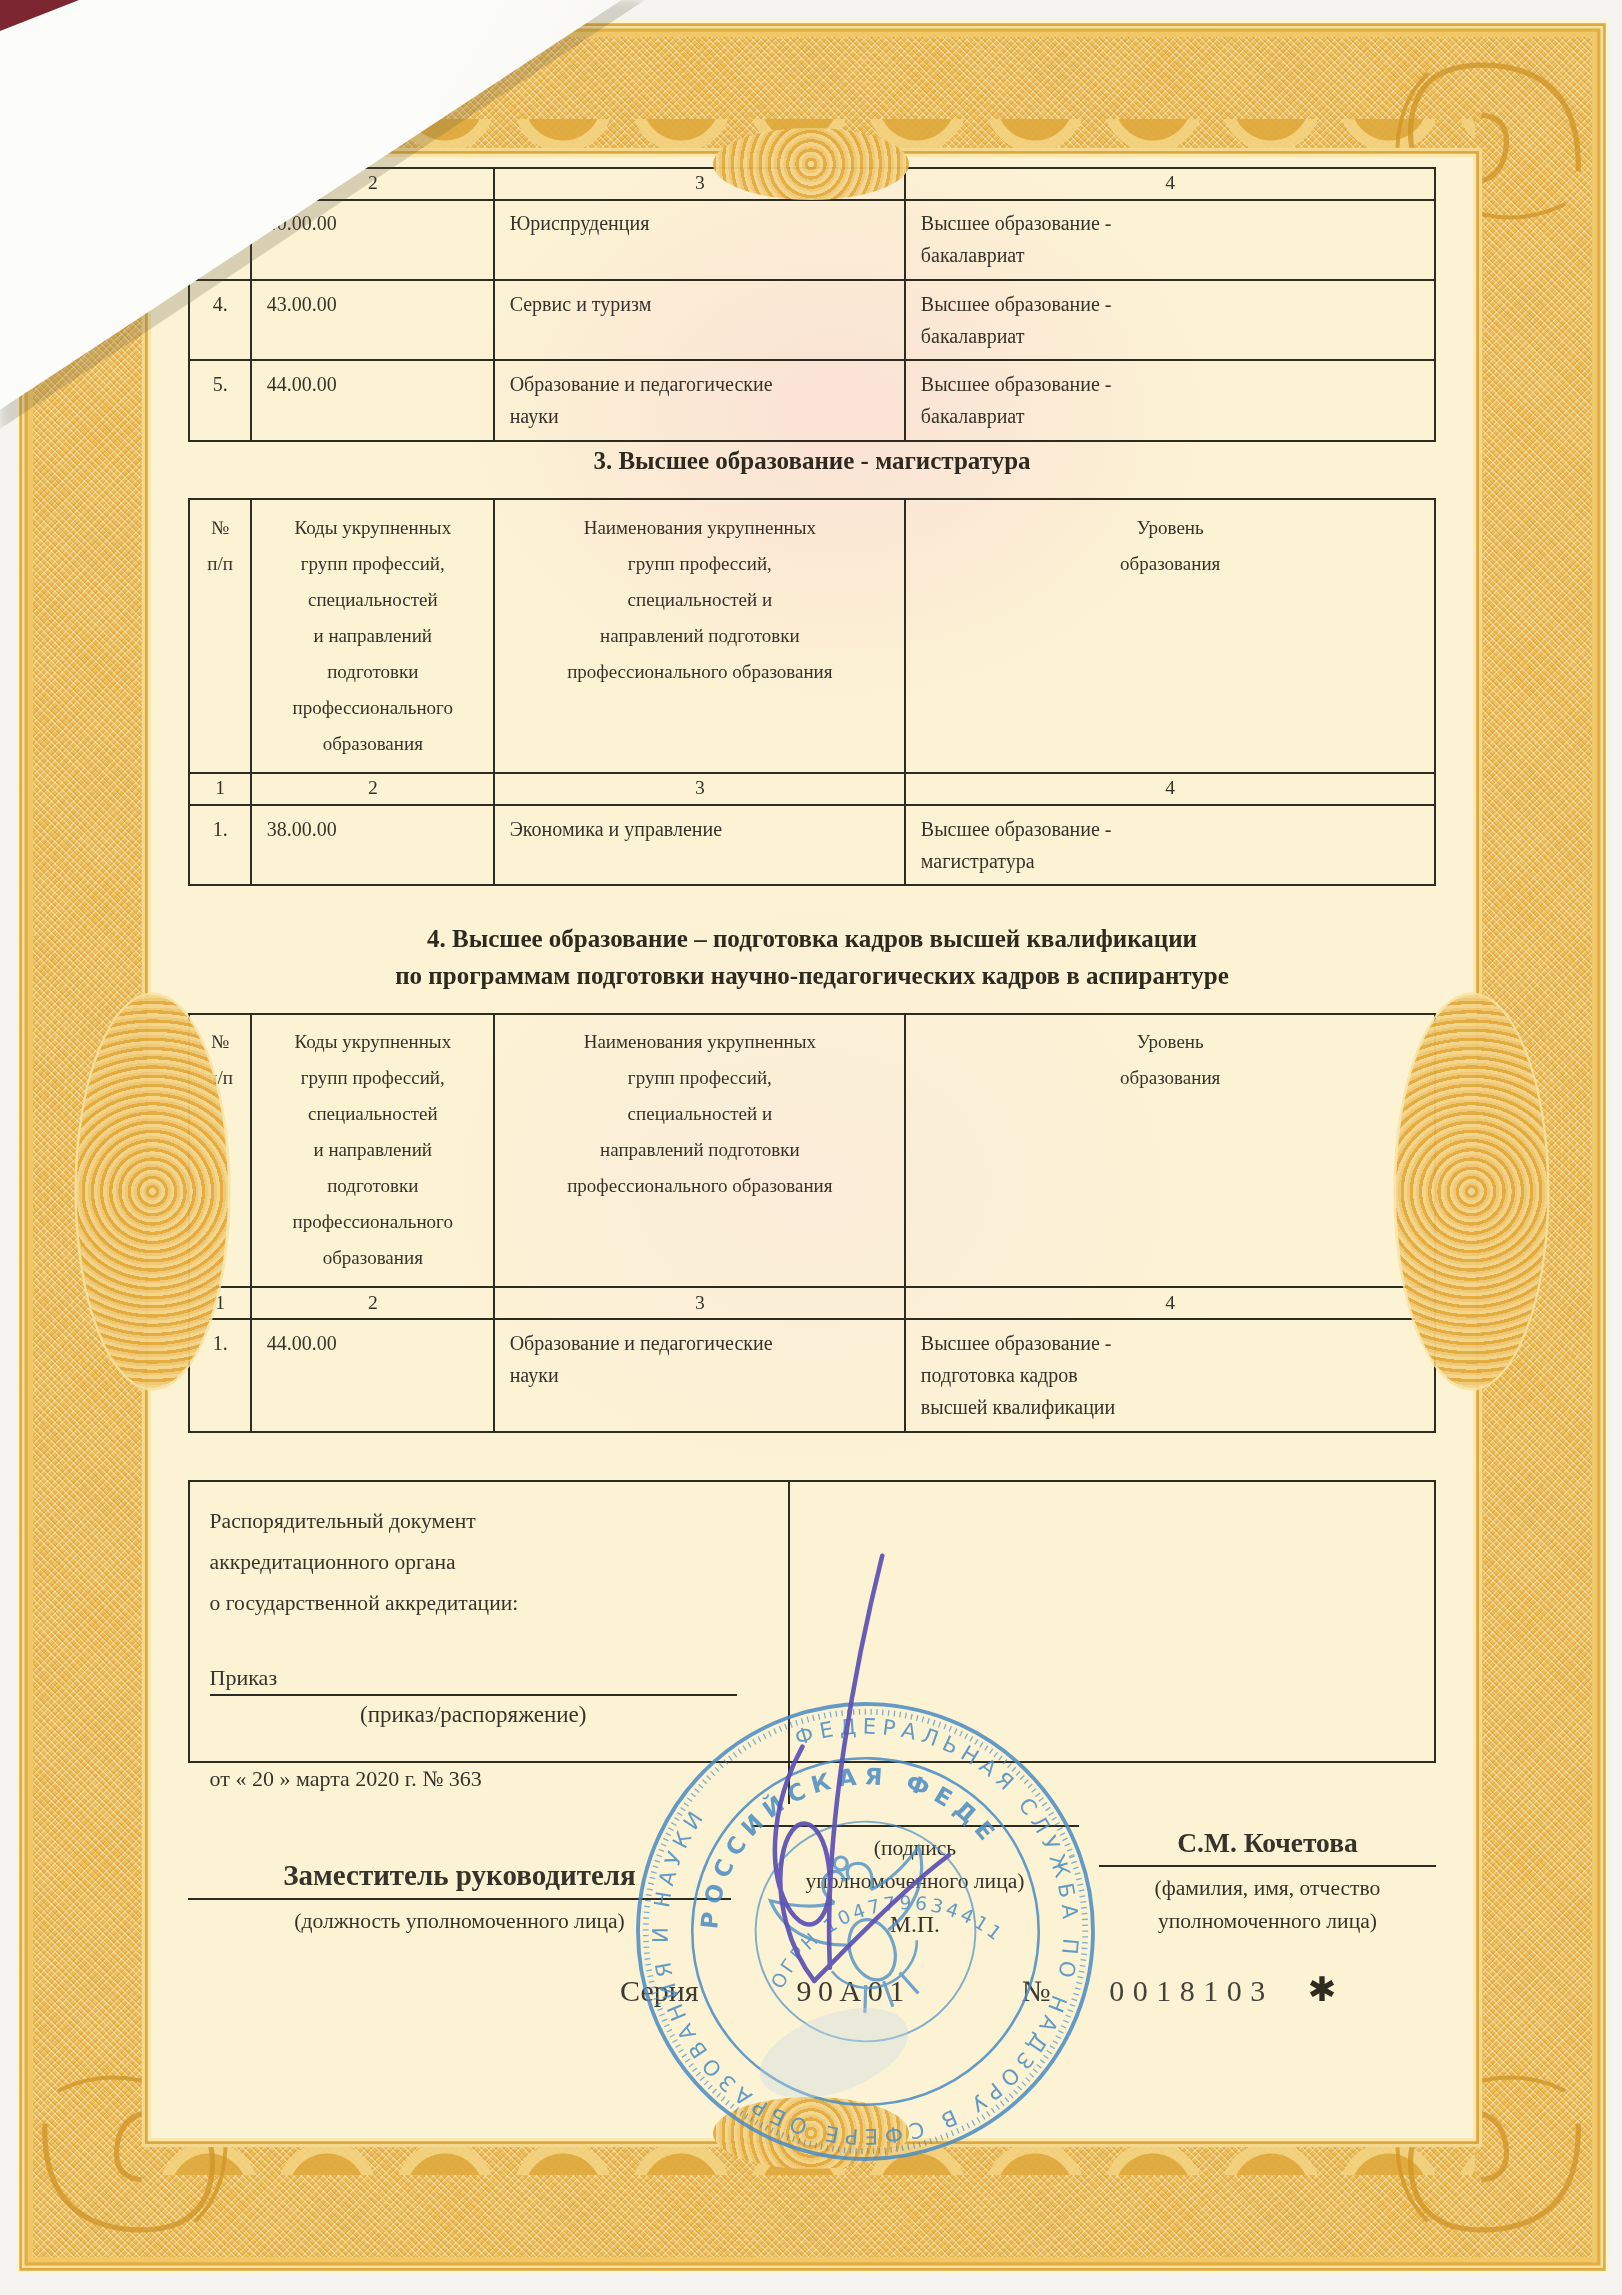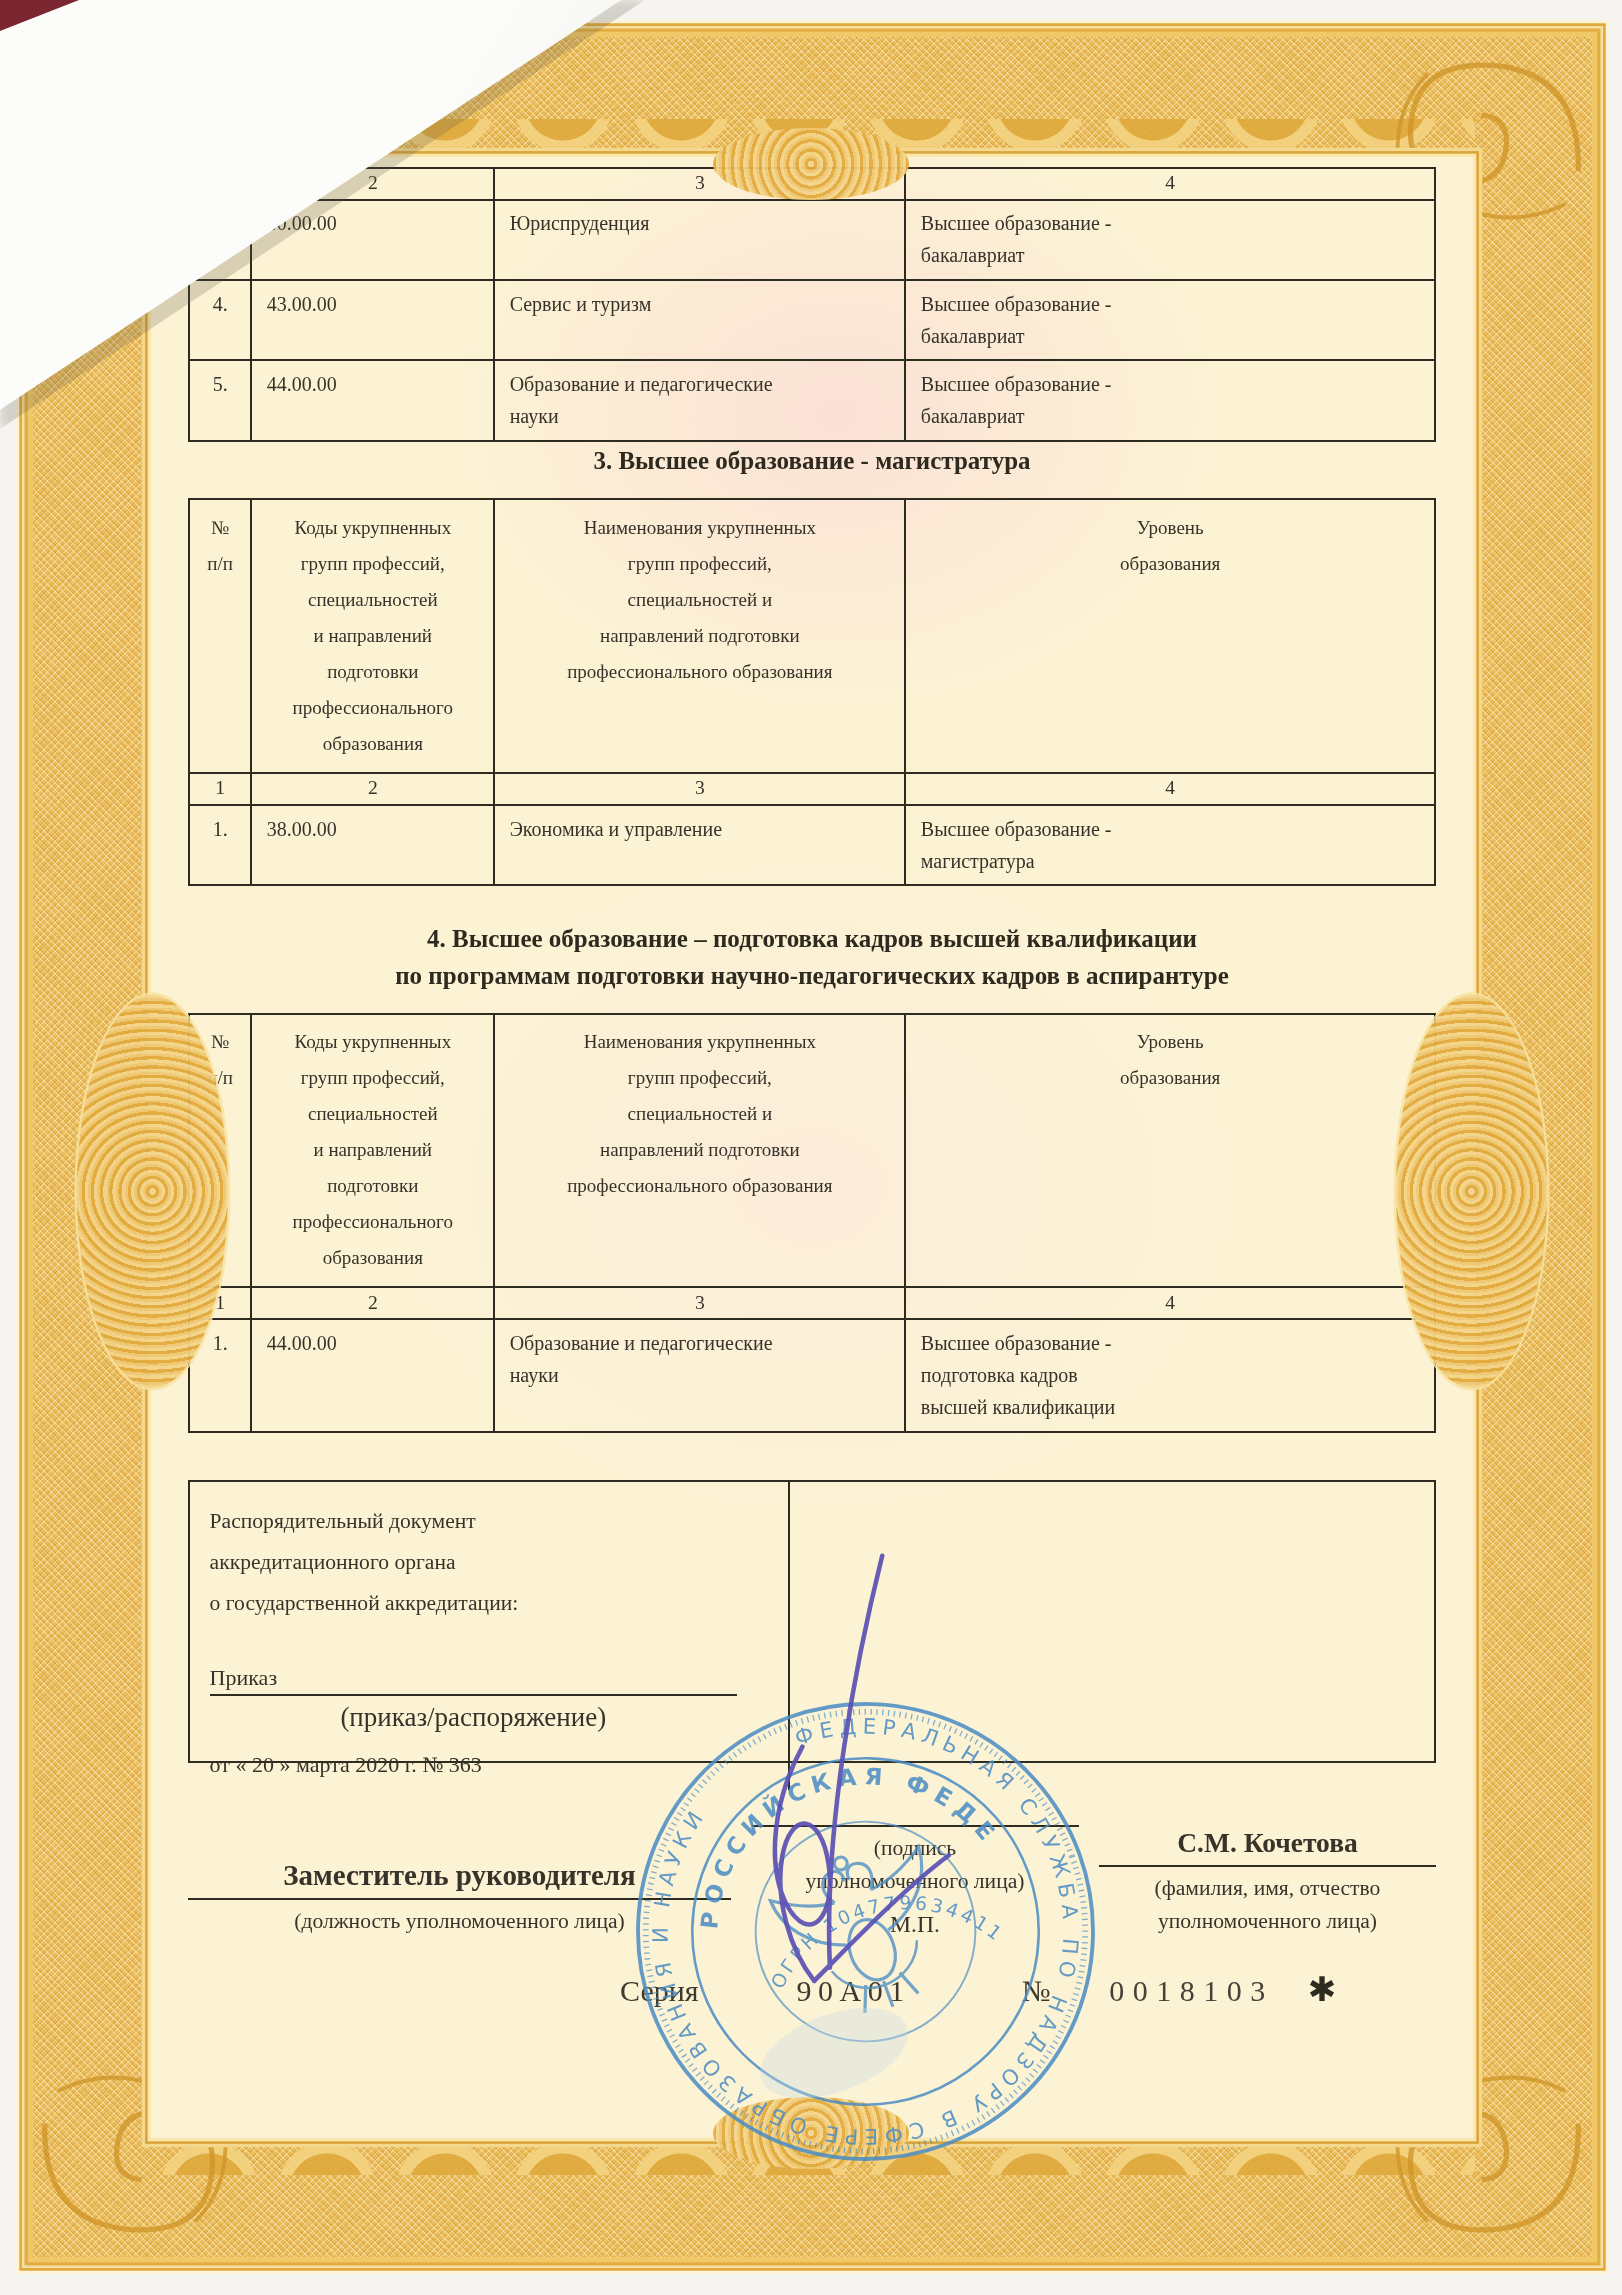--- a/index.html
+++ b/index.html
@@ -81,22 +81,22 @@
   .tbl-a{margin-top:18.3px;}
   
   .order-box{
     margin-top:47px;height:283px;border:2px solid #2e2b20;
     display:grid;grid-template-columns:48.2% 51.8%;box-sizing:border-box;
   }
   .ob-left{border-right:2px solid #2e2b20;padding:19.6px 17px 11.8px 19.6px;box-sizing:border-box;}
   .ob-label{font-size:21.6px;line-height:41px;white-space:pre-line;}
   .ob-doc{font-size:22px;margin-top:41px;}
   .ob-line{border-bottom:2px solid #2e2b20;width:94%;margin-top:2.6px;}
-  .ob-caption{width:94%;text-align:center;font-size:27px;margin-top:6.5px;}
-  .ob-date{font-size:22px;margin-top:19px;}
+  .ob-caption{width:94%;text-align:center;font-size:23px;margin-top:6.5px;}
+  .ob-date{font-size:22px;margin-top:38px;}
   
   .sig-row{
     margin-top:56px;display:grid;grid-template-columns:543px 327px 337px;
     justify-content:space-between;align-items:end;
   }
   .sig-col{text-align:center;}
   .sig-title{font-weight:bold;font-size:29px;line-height:34px;}
   .sig-name{font-weight:bold;font-size:27.5px;line-height:33px;}
   .sig-line{border-bottom:2px solid #2e2b20;margin-top:6.5px;}
   .sig-caption{font-size:21.6px;line-height:33px;margin-top:5.2px;white-space:pre-line;}

